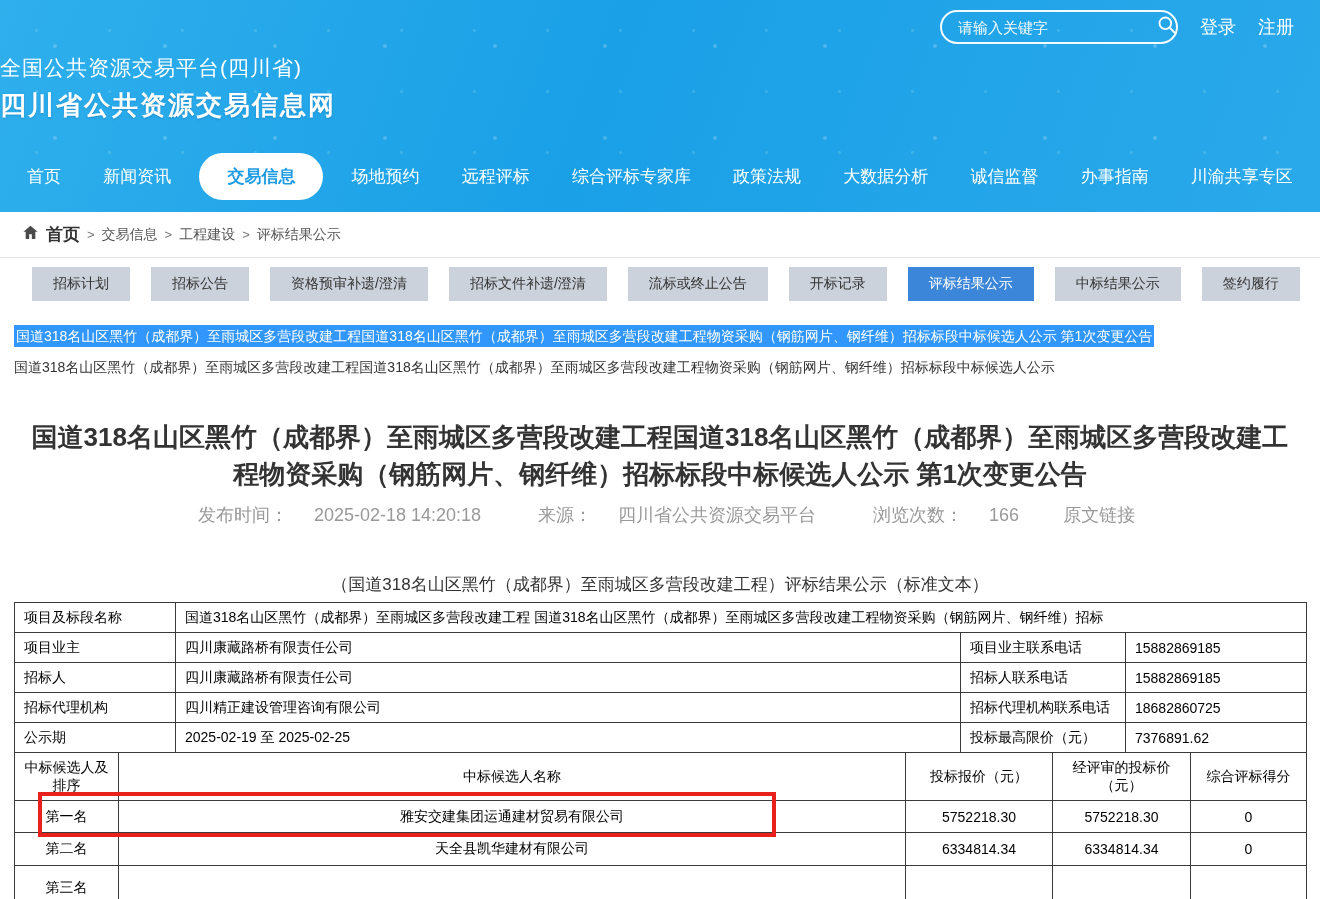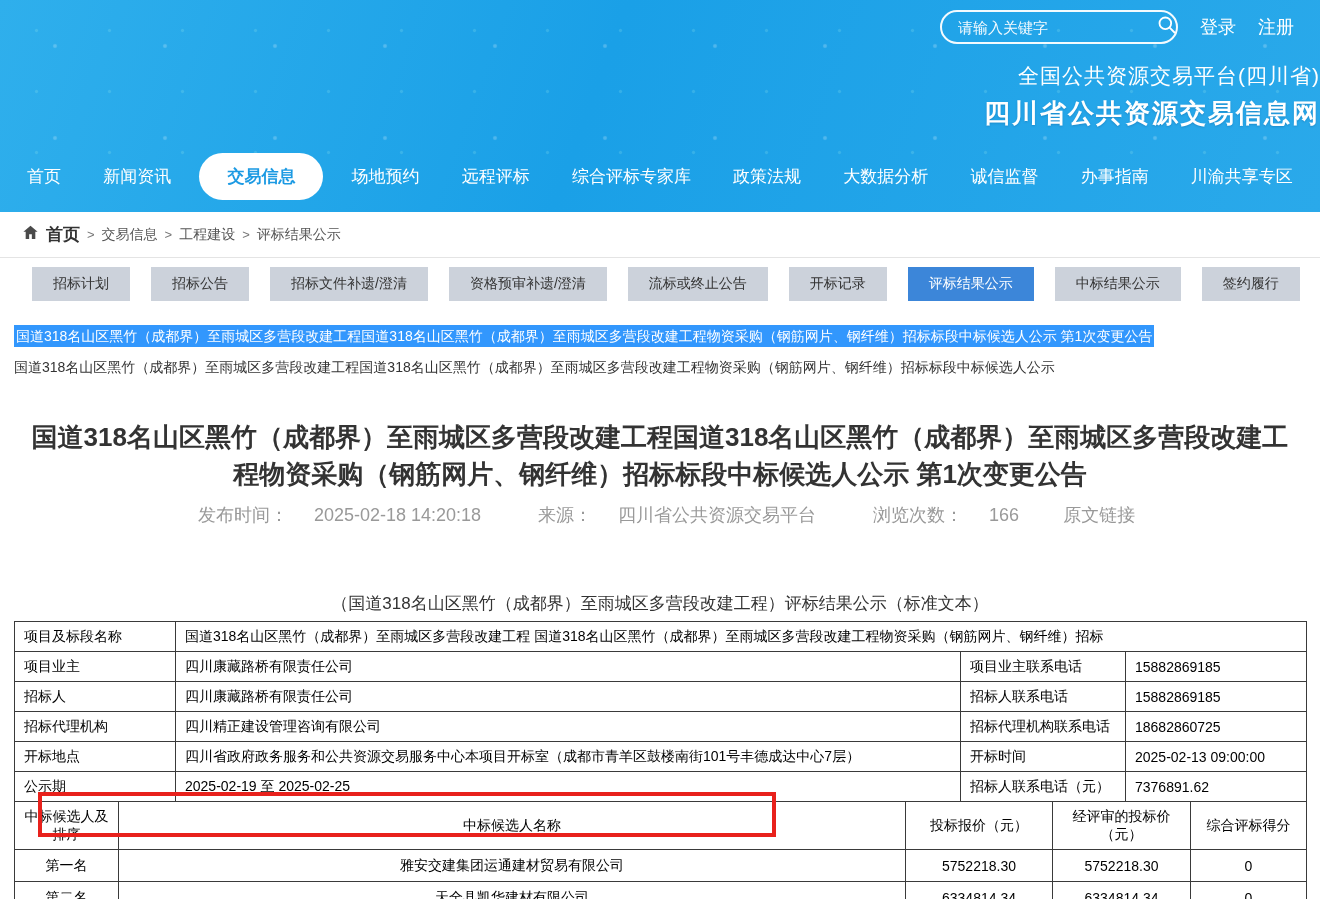--- a/index.html
+++ b/index.html
@@ -18,21 +18,21 @@
     display:flex; flex-direction:column;
   }
   .header-top { display:flex; justify-content:flex-end; align-items:center;
     padding:10px 26px 0 0; gap:22px; }
   .search-box { display:flex; align-items:center; width:238px; height:34px;
     border:2px solid rgba(255,255,255,.95); border-radius:18px; padding:0 12px 0 16px; }
   .search-box input { flex:1; background:transparent; border:none; outline:none;
     color:#fff; font-size:15px; font-family:inherit; }
   .search-box input::placeholder { color:rgba(255,255,255,.95); }
   .auth-link { color:#fff; font-size:18px; text-decoration:none; cursor:pointer; }
-  .titles { text-align:right; margin-top:18px; }
+  .titles { text-align:left; margin-top:10px; }
   .platform-title { font-size:21px; letter-spacing:1px; }
   .site-title { font-size:26px; font-weight:bold; letter-spacing:2px; margin-top:6px;
     text-shadow:0 1px 2px rgba(0,60,120,.25); }
   .nav { display:flex; justify-content:space-around; align-items:center;
     margin-top:auto; padding:0 6px 12px 6px; }
   .nav-item { color:#fff; font-size:17px; cursor:pointer; padding:10px 14px; white-space:nowrap; }
   .nav-item.active { background:#fff; color:#1c9ae3; font-weight:bold;
     border-radius:26px; padding:12px 28px; }
 
   
@@ -55,21 +55,21 @@
   .notice-line-plain { margin-top:12px; color:#333; cursor:pointer; }
 
   
   .article-title { margin:42px auto 0 auto; max-width:1268px; text-align:center;
     font-size:26px; font-weight:bold; line-height:37px; color:#333; }
   .article-meta { margin-top:10px; text-align:center; color:#999; font-size:18px; }
   .article-meta span { margin:0 13px; }
   .meta-link { cursor:pointer; }
 
   
-  .table-subtitle { margin-top:65px; text-align:center; font-size:17px; color:#333; }
+  .table-subtitle { margin-top:46px; text-align:center; font-size:17px; color:#333; }
   table.result { border-collapse:collapse; table-layout:fixed; width:1292px;
     margin:6px 0 0 14px; font-size:14px; color:#000; }
   table.result td { border:1px solid #3a3a3a; padding:3px 9px; vertical-align:middle;
     overflow:hidden; }
   tr.r30 { height:30px; }
   tr.rhdr { height:48px; }
   tr.rc1 { height:32px; }
   tr.rc2 { height:33px; }
   tr.rc3 { height:45px; }
   td.center { text-align:center; }
@@ -127,22 +127,22 @@
     <span class="crumb-item">交易信息</span>
     <span class="crumb-sep">&gt;</span>
     <span class="crumb-item">工程建设</span>
     <span class="crumb-sep">&gt;</span>
     <span class="crumb-item">评标结果公示</span>
   </div>
 
   <div class="tabs">
     <div class="tab">招标计划</div>
     <div class="tab">招标公告</div>
+    <div class="tab">资格预审补遗/澄清</div>
     <div class="tab">招标文件补遗/澄清</div>
-    <div class="tab">资格预审补遗/澄清</div>
     <div class="tab">流标或终止公告</div>
     <div class="tab">开标记录</div>
     <div class="tab active">评标结果公示</div>
     <div class="tab">中标结果公示</div>
     <div class="tab">签约履行</div>
   </div>
 
   <div class="notice-list">
     <div>
       <span class="notice-line-selected">国道318名山区黑竹（成都界）至雨城区多营段改建工程国道318名山区黑竹（成都界）至雨城区多营段改建工程物资采购（钢筋网片、钢纤维）招标标段中标候选人公示 第1次变更公告</span>
@@ -189,29 +189,23 @@
         <td colspan="2">招标人联系电话</td>
         <td colspan="2">15882869185</td>
       </tr>
       <tr class="r30">
         <td colspan="2">招标代理机构</td>
         <td colspan="2">四川精正建设管理咨询有限公司</td>
         <td colspan="2">招标代理机构联系电话</td>
         <td colspan="2">18682860725</td>
       </tr>
       <tr class="r30">
-        <td colspan="2">开标地点</td>
-        <td colspan="2">四川省政府政务服务和公共资源交易服务中心本项目开标室（成都市青羊区鼓楼南街101号丰德成达中心7层）</td>
-        <td colspan="2">开标时间</td>
-        <td colspan="2">2025-02-13 09:00:00</td>
-      </tr>
-      <tr class="r30">
         <td colspan="2">公示期</td>
         <td colspan="2">2025-02-19 至 2025-02-25</td>
-        <td colspan="2">招标人联系电话（元）</td>
+        <td colspan="2">投标最高限价（元）</td>
         <td colspan="2">7376891.62</td>
       </tr>
       <tr class="rhdr">
         <td class="center">中标候选人及排序</td>
         <td colspan="2" class="center">中标候选人名称</td>
         <td colspan="2" class="center">投标报价（元）</td>
         <td colspan="2" class="center">经评审的投标价（元）</td>
         <td class="center">综合评标得分</td>
       </tr>
       <tr class="rc1">

